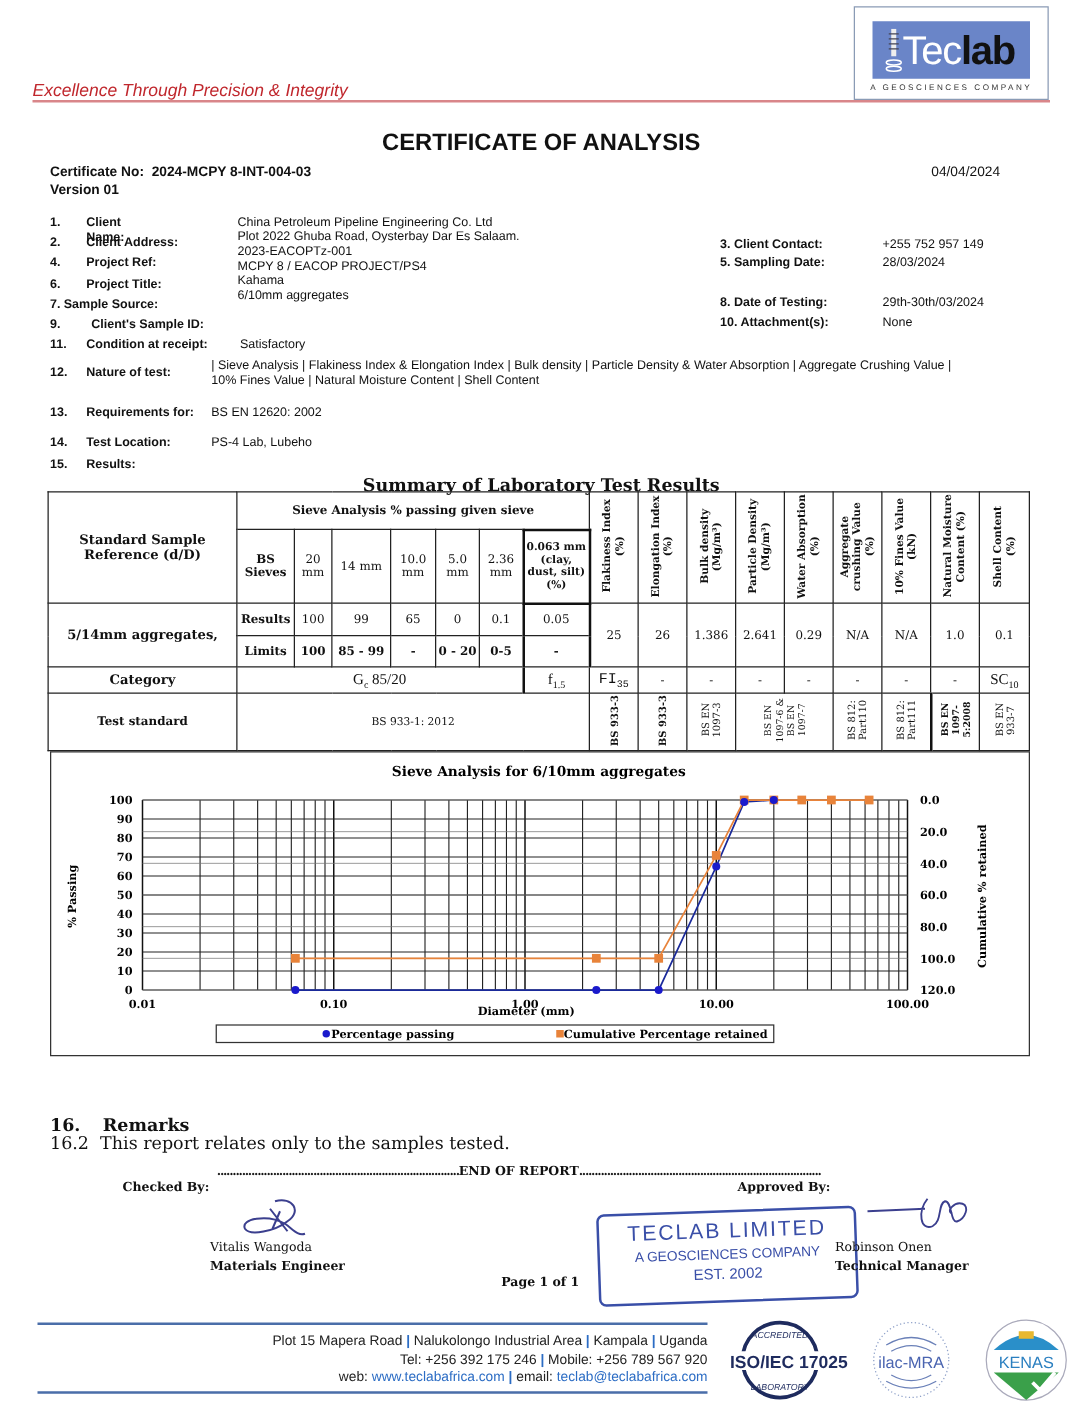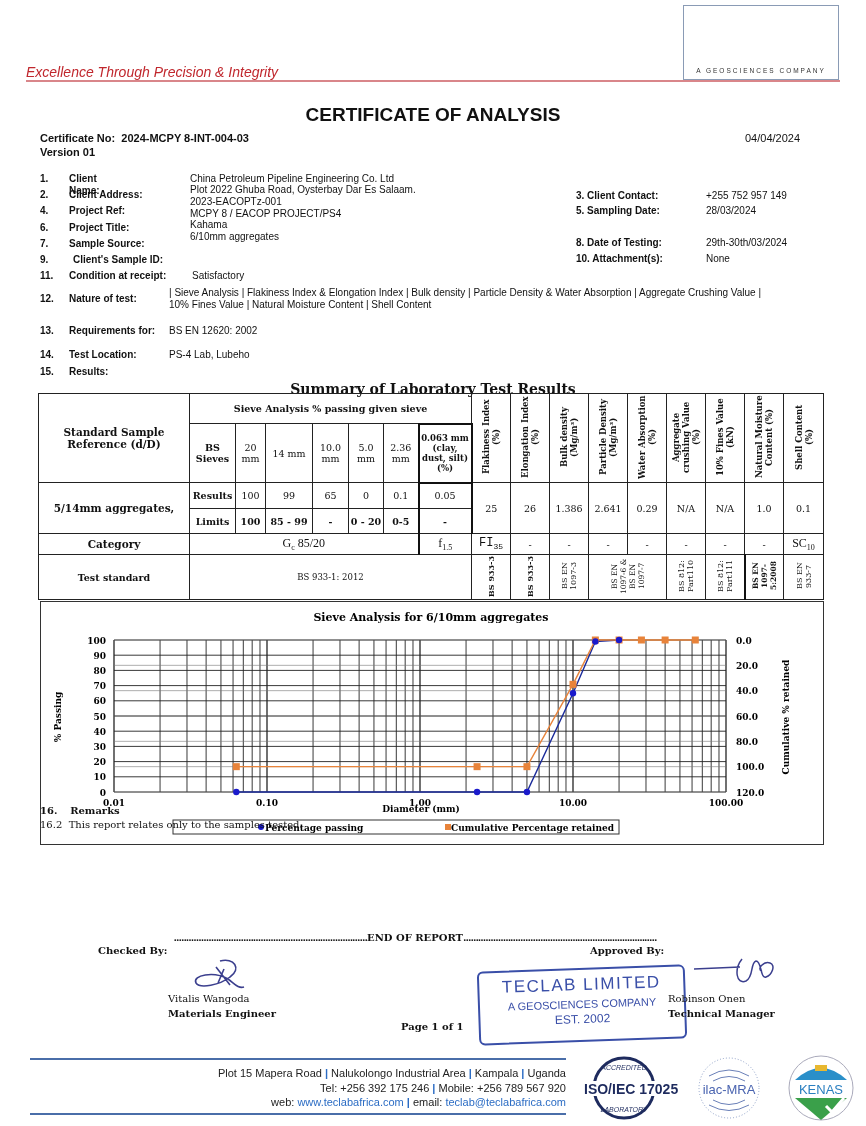--- a/index.html
+++ b/index.html
@@ -19,35 +19,44 @@
   .num{position:absolute;font-weight:bold;}
   .lbl{position:absolute;font-weight:bold;}
   .val{position:absolute;}
   table.res{position:absolute;left:38px;top:393px;border-collapse:collapse;font-family:"DejaVu Serif",serif;font-size:9.5px;}
   table.res td{border:1px solid #222;text-align:center;vertical-align:middle;padding:0;}
   table.res td.b{font-weight:bold;}
   .rot{writing-mode:vertical-rl;transform:rotate(180deg);font-size:8.5px;font-weight:bold;line-height:10px;display:inline-block;max-height:84px;}
   .rot-s{writing-mode:vertical-rl;transform:rotate(180deg);font-size:8px;line-height:9px;display:inline-block;}
   .sum-title{left:0;width:866px;top:381px;text-align:center;font-size:14px;font-weight:bold;}
   .chart-box{left:40px;top:601px;width:782px;height:242px;border:1px solid #333;}
-  .remarks{left:40px;top:804px;font-size:10px;line-height:14px;}
+  .remarks{left:40px;top:894px;font-size:14px;line-height:14px;}
   .remarks .h{font-weight:bold;}
   .sig{font-size:10px;}
   .footer-line{height:2px;background:#4a6ea9;}
   .foot-text{font-family:"Liberation Sans",sans-serif;font-size:11px;text-align:right;color:#222;line-height:14.5px;}
   .foot-text .sep{color:#2b6cc4;font-weight:bold;}
   .foot-text .lnk{color:#2b6cc4;}
   .stamp{left:478px;top:968px;width:204px;height:70px;border:2px solid #3a4fa8;border-radius:6px;color:#3a4fa8;font-family:"Liberation Sans",sans-serif;text-align:center;transform:rotate(-2deg);background:rgba(255,255,255,0.6);}
 </style>
 </head>
 <body>
 
 <div class="abs tagline">Excellence Through Precision &amp; Integrity</div>
 <div class="abs hrule"></div>
 <div class="abs logo-box">
+  <div class="logo-inner">
+    <svg class="abs" style="left:10px;top:6px" width="14" height="36">
+      <rect x="5" y="0" width="4" height="22" fill="#eee"></rect>
+      <path d="M3 4h8M3 8h8M3 12h8M3 16h8" stroke="#445" stroke-width="1"></path>
+      <ellipse cx="7" cy="27" rx="6" ry="2" fill="none" stroke="#fff" stroke-width="1.2"></ellipse>
+      <ellipse cx="7" cy="32" rx="6" ry="2" fill="none" stroke="#fff" stroke-width="1.2"></ellipse>
+    </svg>
+    <div class="logo-text"><span class="logo-tec" style="margin-left:10px">Tec</span><span class="logo-lab">lab</span></div>
+  </div>
   <div class="logo-sub">A GEOSCIENCES COMPANY</div>
 </div>
 
 <div class="abs title">CERTIFICATE OF ANALYSIS</div>
 
 <div class="abs meta" style="left:40px;top:132px">
   <span>Certificate No:</span>&nbsp;
   <span>2024-MCPY 8-INT-004-03</span>
 </div>
 <div class="abs meta" style="left:40px;top:146px">Version 01</div>
@@ -70,21 +79,21 @@
       <span class="lbl" style="left:29px;white-space:nowrap">Project Ref:</span>
       <span class="val" style="left:150px;top:3px;white-space:nowrap">MCPY 8  / EACOP PROJECT/PS4</span>
     </div>
   <div style="position:absolute;top:49px">
       <span class="num" style="left:0">6.</span>
       <span class="lbl" style="left:29px;white-space:nowrap">Project Title:</span>
       <span class="val" style="left:150px;top:-3px;white-space:nowrap">Kahama</span>
     </div>
   <div style="position:absolute;top:65px">
       <span class="num" style="left:0">7.</span>
-      <span class="lbl" style="left:29px;white-space:nowrap">Sample Source:</span>
+      <span class="lbl" style="left:11px;white-space:nowrap">Sample Source:</span>
       <span class="val" style="left:150px;top:-7px;white-space:nowrap">6/10mm aggregates</span>
     </div>
   <div style="position:absolute;top:81px">
       <span class="num" style="left:0">9.</span>
       <span class="lbl" style="left:33px;white-space:nowrap">Client's Sample ID:</span>
     </div>
   <div style="position:absolute;top:97px">
       <span class="num" style="left:0">11.</span>
       <span class="lbl" style="left:29px;white-space:nowrap">Condition at receipt:</span>
       <span class="val" style="left:152px;white-space:nowrap">Satisfactory</span>

